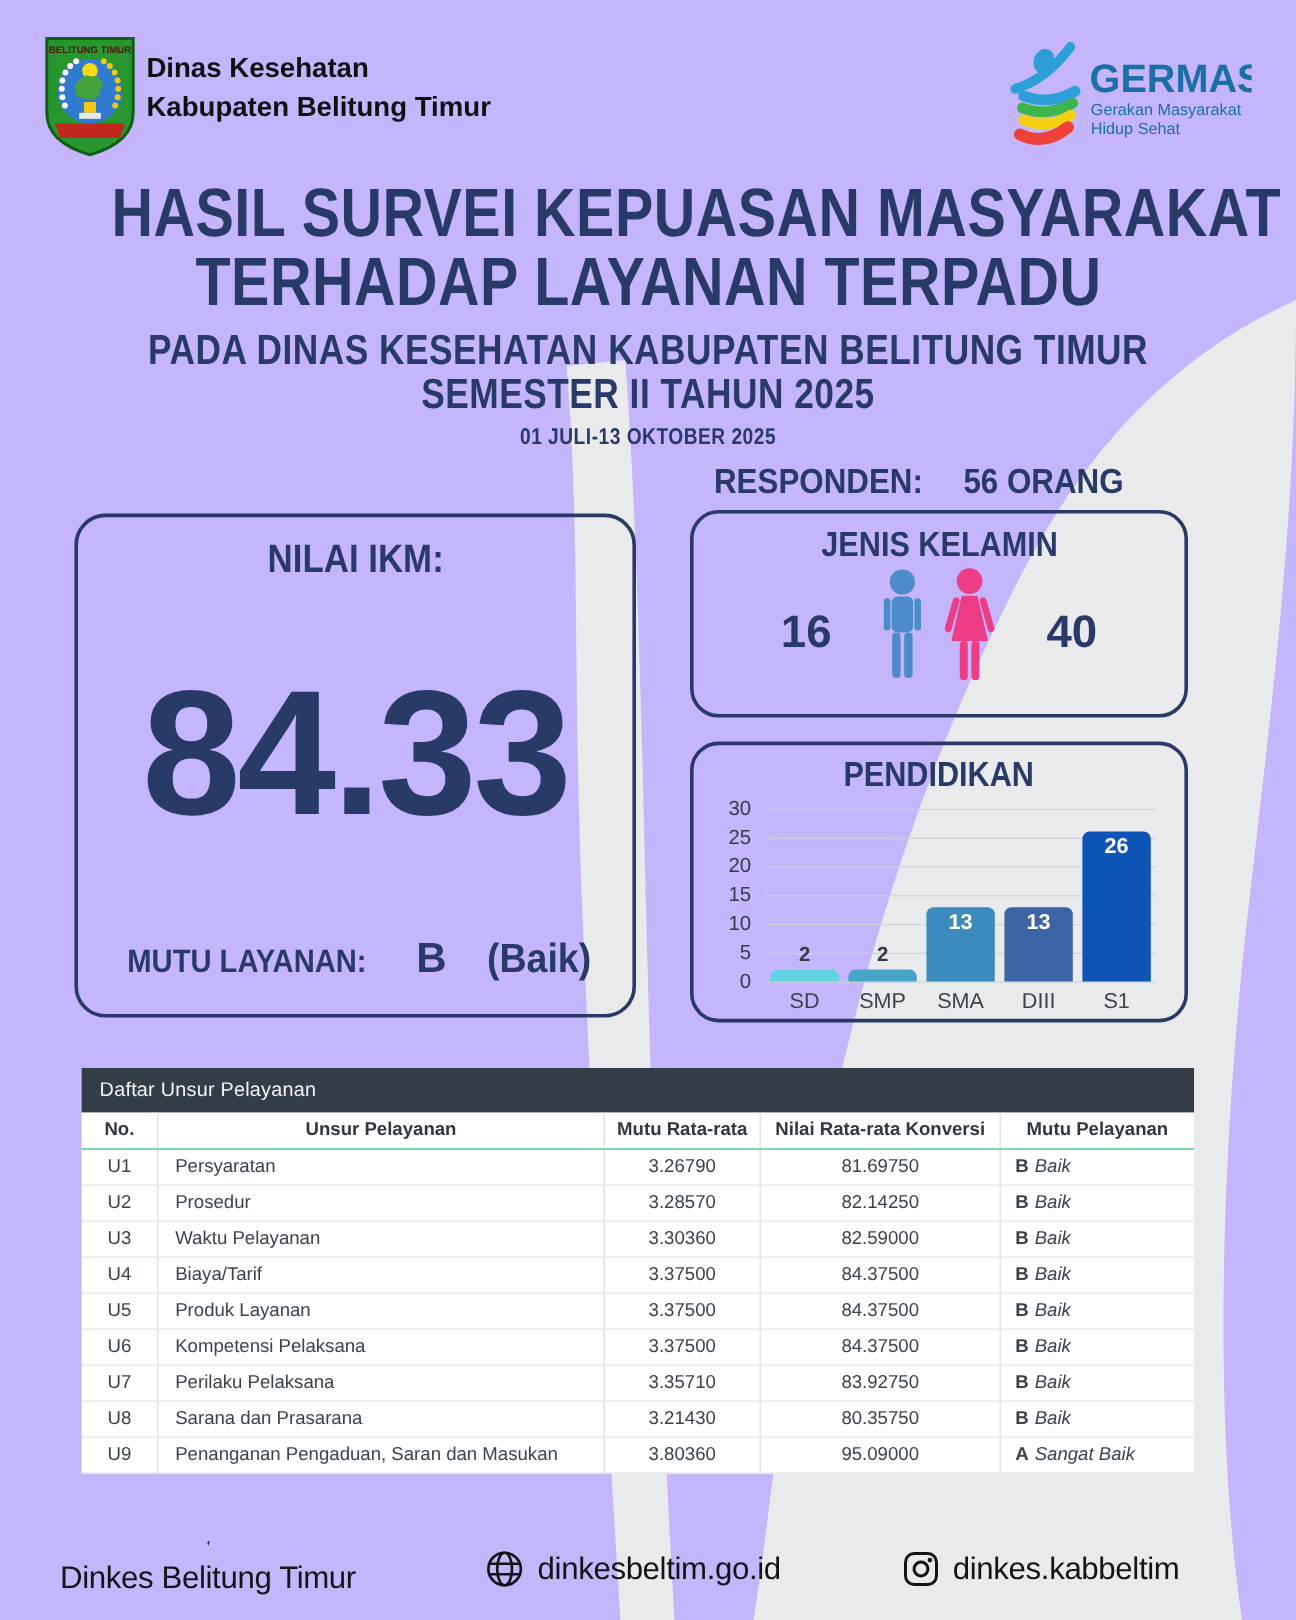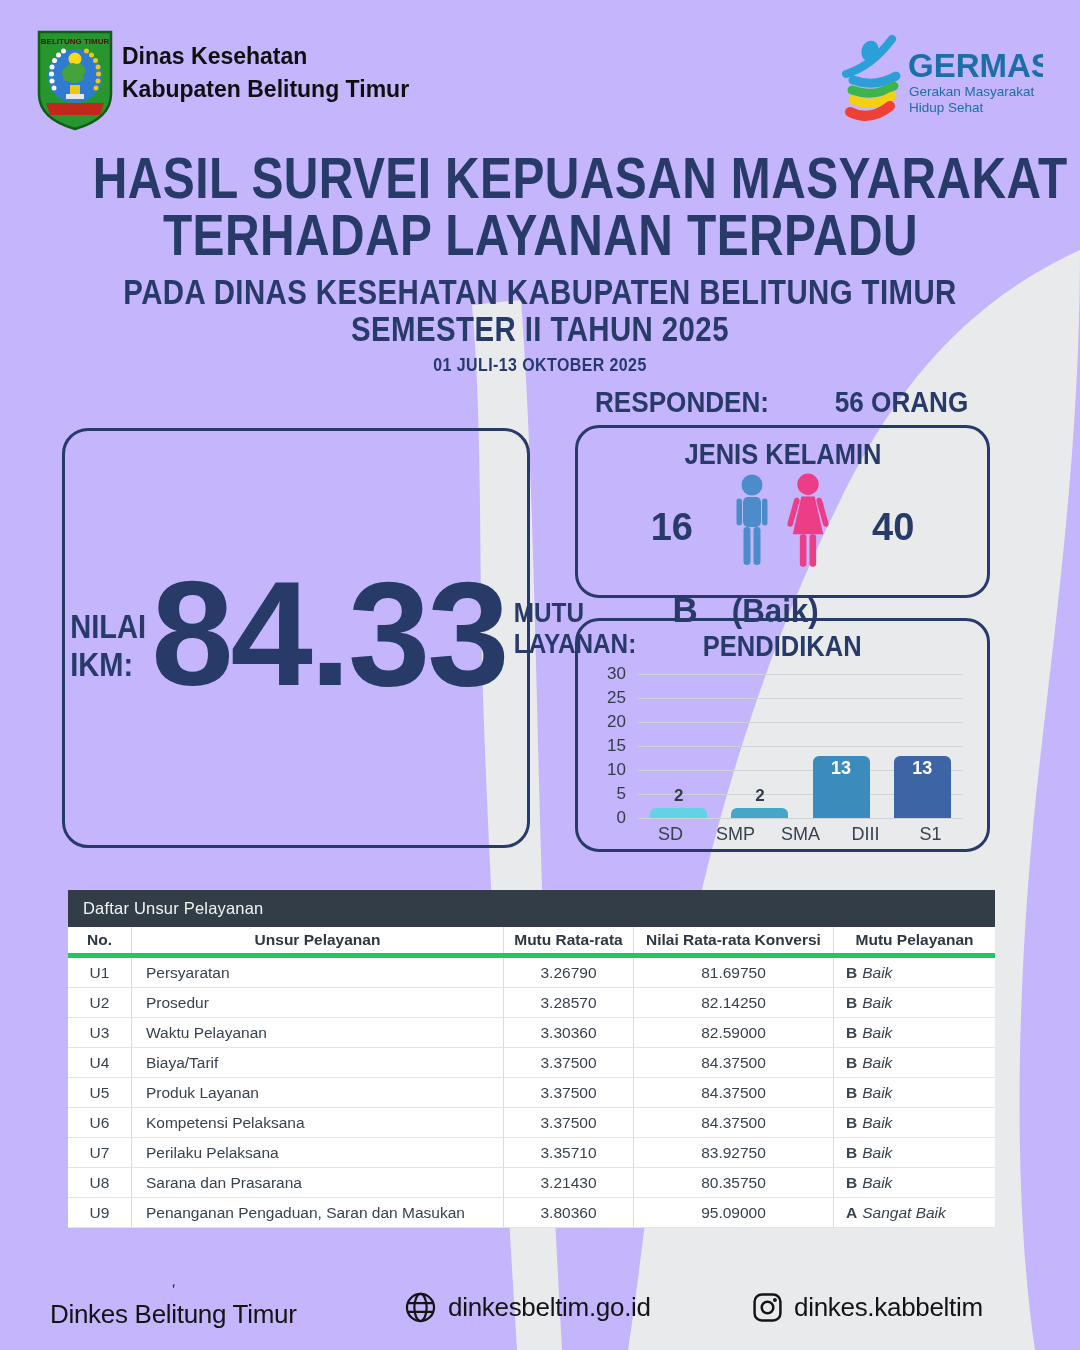--- a/index.html
+++ b/index.html
@@ -22,30 +22,30 @@
   .tline > span{ display:inline-block; transform:scaleX(0.84); transform-origin:center;
     white-space:nowrap; font-weight:800; letter-spacing:.5px; }
   .t-main > span{ font-size:57px; line-height:57px; }
   .t-sub > span{ font-size:35px; line-height:37px; }
   .t-date > span{ font-size:19px; line-height:22px; }
   .t-sub{ margin-top:9px; }
   .t-sub + .t-sub{ margin-top:0; }
   .t-date{ margin-top:7px; }
 
   
-  .responden{ left:575px; top:386px; width:415px; display:flex; justify-content:space-between;
+  .responden{ left:575px; top:386px; width:415px; display:flex; 
     padding:0 22px 0 20px; color:#283A68; font-weight:800; }
   .responden span{ display:inline-block; transform:scaleX(0.9); font-size:29px; white-space:nowrap; }
   .responden .r-label{ transform-origin:left center; }
   .responden .r-value{ transform-origin:right center; }
 
   .card{ border:3px solid #283A68; border-radius:26px; background:transparent; }
 
   
-  .ikm-card{ left:62px; top:428px; width:468px; height:420px; display:flex; flex-direction:row; align-items:center; }
+  .ikm-card{ left:62px; top:428px; width:468px; height:420px; display:flex; flex-direction:column; align-items:center; }
   .ikm-title{ margin-top:16px; font-weight:800; font-size:33px; color:#283A68; transform:scaleX(0.88); }
   .ikm-score{ flex:1; display:flex; align-items:center; justify-content:center; width:100%;
     font-weight:800; font-size:148px; letter-spacing:-3px; color:#283A68; padding-bottom:8px; }
   .ikm-mutu{ display:flex; align-items:baseline; gap:30px; padding-bottom:26px; color:#283A68; }
   .ikm-mutu .m-label{ font-weight:800; font-size:27px; transform:scaleX(0.9); }
   .ikm-mutu .m-grade{ font-weight:800; font-size:35px; }
   .ikm-mutu .m-desc{ font-weight:800; font-size:34px; transform:scaleX(0.92); }
 
   
   .gender-card{ left:575px; top:425px; width:415px; height:173px; border-radius:24px;
@@ -75,21 +75,21 @@
   .cats{ display:flex; padding:6px 24px 0 60px; }
   .cat{ flex:1; text-align:center; font-size:18px; color:#39424C; }
 
   
   .table{ left:68px; top:890px; width:927px; background:#FFFFFF; }
   .table-titlebar{ height:37px; background:#323D47; color:#F2F4F5; display:flex; align-items:center;
     padding-left:15px; font-size:16.5px; letter-spacing:.2px; }
   .trow{ display:grid; grid-template-columns:64px 372px 130px 200px 161px; align-items:center; }
   .trow > div{ border-right:1px solid #D9DDE0; height:100%; display:flex; align-items:center; }
   .trow > div:last-child{ border-right:none; }
-  .thead{ height:31px; border-bottom:5px solid #22c55e; font-weight:bold; font-size:15.5px; color:#2E3842; }
+  .thead{ height:31px; border-bottom:1px solid #22c55e; font-weight:bold; font-size:15.5px; color:#2E3842; }
   .thead > div{ justify-content:center; }
   .tbody .trow{ height:30px; border-bottom:1px solid #E2E5E8; font-size:15.5px; color:#39434E; }
   .c-center{ justify-content:center; }
   .c-left{ justify-content:flex-start; padding-left:14px; }
   .c-mutu{ justify-content:flex-start; padding-left:12px; gap:5px; }
   .c-mutu b{ font-weight:bold; }
   .c-mutu i{ font-style:italic; }
 
   
   .footer-item{ top:1284px; height:46px; display:flex; align-items:center; gap:11px; color:#141414; }
@@ -239,20 +239,25 @@
             <div class="slot">
               <div class="bar" style="height: 62.4px; background: rgb(59, 140, 189);">
                 <span class="bar-label-in">13</span>
               </div>
             </div>
             <div class="slot">
               <div class="bar" style="height: 62.4px; background: rgb(61, 100, 164);">
                 <span class="bar-label-in">13</span>
               </div>
             </div>
+            <div class="slot">
+              <div class="bar" style="height: 124.8px; background: rgb(15, 85, 184);">
+                <span class="bar-label-in">26</span>
+              </div>
+            </div>
           </div>
         </div>
     </div>
     <div class="cats">
         <div class="cat">SD</div>
         <div class="cat">SMP</div>
         <div class="cat">SMA</div>
         <div class="cat">DIII</div>
         <div class="cat">S1</div>
       </div>

